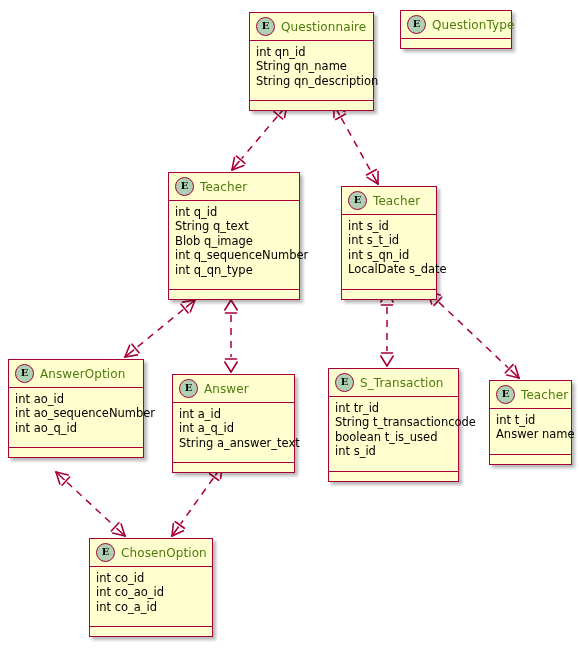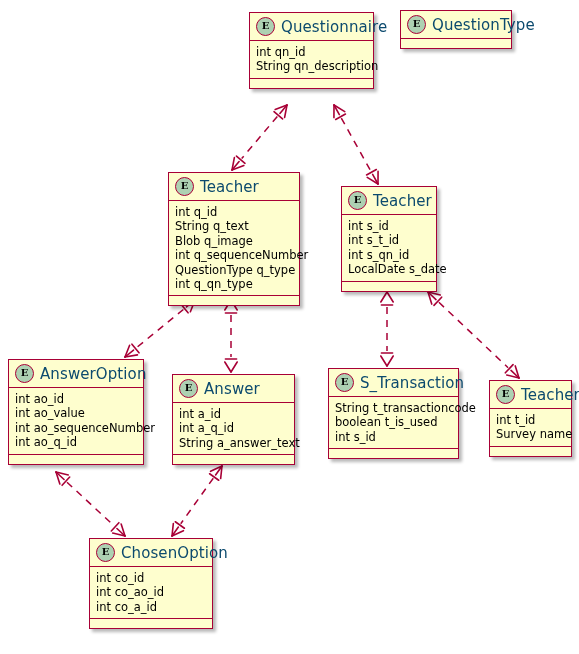--- a/index.html
+++ b/index.html
@@ -50,26 +50,26 @@
     border: 1.3px solid #A80036;
     color: #000000;
     font-family: "DejaVu Serif", serif;
     font-weight: bold;
     font-size: 10px;
     line-height: 15px;
     text-align: center;
     margin-right: 6px;
   }
   .ent-title {
-    font-size: 15px;
-    color: #0c4a6e;
+    font-size: 12px;
+    color: #4d7c0f;
     letter-spacing: 0.1px;
   }
   .ent-fields {
-    padding: 4px 6px 4px 6px;
+    padding: 4px 6px 12px 6px;
     border-bottom: 1.5px solid #A80036;
   }
   .ent-field {
     font-size: 11.5px;
     line-height: 14.4px;
     color: #000000;
     white-space: nowrap;
   }
   .ent-methods {
     height: 9px;
@@ -165,20 +165,21 @@
         <line x1="175.2898081764501" y1="521.7596642538821" x2="184.40362305396553" y2="528.269532023536" stroke="#A80036" stroke-width="1.6" stroke-linecap="round"></line>
       </g>
     </svg>
 <div class="entity" style="left: 249px; top: 12px; width: 125px;">
       <div class="ent-header">
         <div class="ent-badge">E</div>
         <div class="ent-title">Questionnaire</div>
       </div>
       <div class="ent-fields">
         <div class="ent-field">int qn_id</div>
+        <div class="ent-field">String qn_name</div>
         <div class="ent-field">String qn_description</div>
       </div>
       <div class="ent-methods"></div>
     </div>
     <div class="entity" style="left: 400px; top: 10px; width: 112px;">
       <div class="ent-header">
         <div class="ent-badge">E</div>
         <div class="ent-title">QuestionType</div>
       </div>
       <div class="ent-methods"></div>
@@ -186,21 +187,20 @@
     <div class="entity" style="left: 168px; top: 172px; width: 132px;">
       <div class="ent-header">
         <div class="ent-badge">E</div>
         <div class="ent-title">Teacher</div>
       </div>
       <div class="ent-fields">
         <div class="ent-field">int q_id</div>
         <div class="ent-field">String q_text</div>
         <div class="ent-field">Blob q_image</div>
         <div class="ent-field">int q_sequenceNumber</div>
-        <div class="ent-field">QuestionType q_type</div>
         <div class="ent-field">int q_qn_type</div>
       </div>
       <div class="ent-methods"></div>
     </div>
     <div class="entity" style="left: 341px; top: 186px; width: 96px;">
       <div class="ent-header">
         <div class="ent-badge">E</div>
         <div class="ent-title">Teacher</div>
       </div>
       <div class="ent-fields">
@@ -211,21 +211,20 @@
       </div>
       <div class="ent-methods"></div>
     </div>
     <div class="entity" style="left: 8px; top: 359px; width: 136px;">
       <div class="ent-header">
         <div class="ent-badge">E</div>
         <div class="ent-title">AnswerOption</div>
       </div>
       <div class="ent-fields">
         <div class="ent-field">int ao_id</div>
-        <div class="ent-field">int ao_value</div>
         <div class="ent-field">int ao_sequenceNumber</div>
         <div class="ent-field">int ao_q_id</div>
       </div>
       <div class="ent-methods"></div>
     </div>
     <div class="entity" style="left: 172px; top: 374px; width: 123px;">
       <div class="ent-header">
         <div class="ent-badge">E</div>
         <div class="ent-title">Answer</div>
       </div>
@@ -235,34 +234,35 @@
         <div class="ent-field">String a_answer_text</div>
       </div>
       <div class="ent-methods"></div>
     </div>
     <div class="entity" style="left: 328px; top: 368px; width: 131px;">
       <div class="ent-header">
         <div class="ent-badge">E</div>
         <div class="ent-title">S_Transaction</div>
       </div>
       <div class="ent-fields">
+        <div class="ent-field">int tr_id</div>
         <div class="ent-field">String t_transactioncode</div>
         <div class="ent-field">boolean t_is_used</div>
         <div class="ent-field">int s_id</div>
       </div>
       <div class="ent-methods"></div>
     </div>
     <div class="entity" style="left: 489px; top: 380px; width: 83px;">
       <div class="ent-header">
         <div class="ent-badge">E</div>
         <div class="ent-title">Teacher</div>
       </div>
       <div class="ent-fields">
         <div class="ent-field">int t_id</div>
-        <div class="ent-field">Survey name</div>
+        <div class="ent-field">Answer name</div>
       </div>
       <div class="ent-methods"></div>
     </div>
     <div class="entity" style="left: 89px; top: 538px; width: 124px;">
       <div class="ent-header">
         <div class="ent-badge">E</div>
         <div class="ent-title">ChosenOption</div>
       </div>
       <div class="ent-fields">
         <div class="ent-field">int co_id</div>

